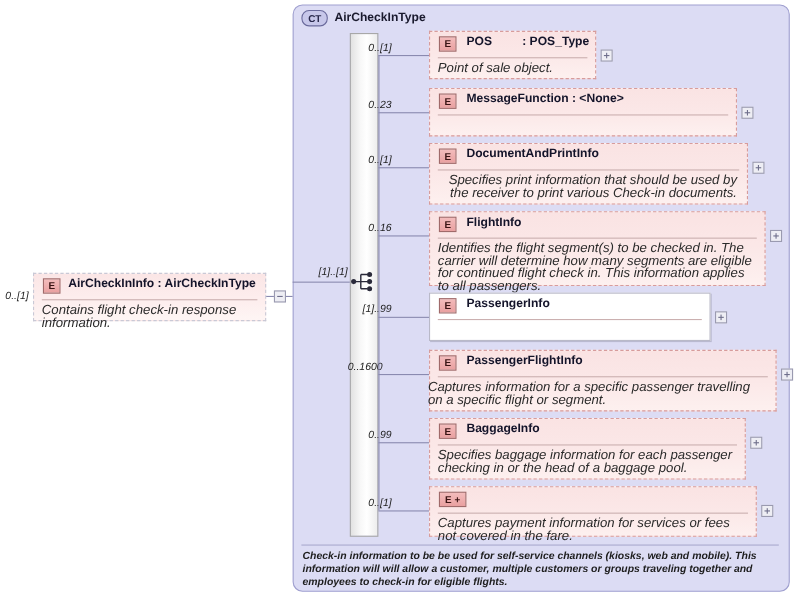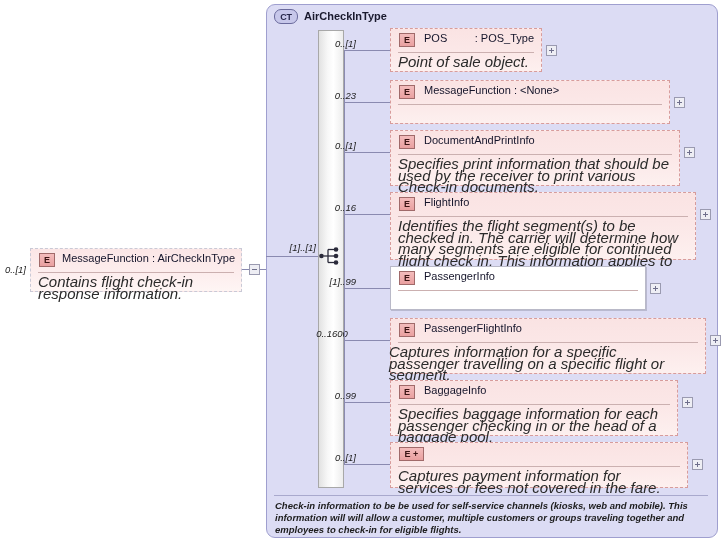--- a/index.html
+++ b/index.html
@@ -106,33 +106,33 @@
     text-align: center;
     padding: 0 2px;
     box-sizing: border-box;
     white-space: nowrap;
   }
   .ebadge.wide { min-width: 25px; }
   .ename {
     position: absolute;
     top: 4px;
     font-size: 11px;
-    font-weight: normal;
+    font-weight: bold;
     color: #14142a;
     white-space: pre;
   }
   .sep {
     position: absolute;
     height: 1px;
     background: #cbb0b0;
   }
   .edesc {
     position: absolute;
     font-style: italic;
-    font-size: 15px;
+    font-size: 12px;
     line-height: 11.5px;
     color: #2a2a2a;
     white-space: pre-line;
   }
 
   
   .toggle {
     position: absolute;
     width: 11px;
     height: 11px;
@@ -175,21 +175,21 @@
 </head>
 <body>
 
 <div id="diagram">
     <div class="ct-container" style="left: 266px; top: 4px; width: 452px; height: 534px;"></div>
     <div class="ct-badge" style="left: 274px; top: 9px;">CT</div>
     <div class="ct-title" style="left: 304px; top: 10px;">AirCheckInType</div>
     <div class="modelbar" style="left: 318px; top: 30px; width: 26px; height: 458px;"></div>
     <div class="ebox root" style="left: 30px; top: 248px; width: 212px; height: 44px;"></div>
     <div class="ebadge" style="left: 39px; top: 253px;">E</div>
-    <div class="ename" style="left: 62px; top: 252px;">MessageFunction : AirCheckInType</div>
+    <div class="ename" style="left: 62px; top: 252px;">AirCheckInInfo : AirCheckInType</div>
     <div class="sep" style="left: 38px; top: 272px; width: 196px;"></div>
     <div class="edesc" style="left: 38px; top: 276px; width: 196px;">Contains flight check-in response information.</div>
     <div class="card" style="left: 0px; top: 264px; width: 26px;">0..[1]</div>
     <div class="toggle" style="left: 249px; top: 264px;">
       <div class="bar-h"></div>
     </div>
     <div class="line hline" style="left: 242px; top: 269px; width: 7px;"></div>
     <div class="line hline" style="left: 260px; top: 269px; width: 6px; background: rgb(138, 138, 176);"></div>
     <div class="line hline" style="left: 266px; top: 256px; width: 52px;"></div>
     <div class="card" style="left: 268px; top: 242px; width: 48px;">[1]..[1]</div>
@@ -222,21 +222,21 @@
     <div class="card" style="left: 308px; top: 90px; width: 48px;">0..23</div>
     <div class="line hline" style="left: 344px; top: 102px; width: 46px;"></div>
     <div class="toggle" style="left: 674px; top: 97px;">
       <div class="bar-h"></div>
       <div class="bar-v"></div>
     </div>
     <div class="ebox" style="left: 390px; top: 130px; width: 290px; height: 56px;"></div>
     <div class="ebadge" style="left: 399px; top: 135px;">E</div>
     <div class="ename" style="left: 424px; top: 134px;">DocumentAndPrintInfo</div>
     <div class="sep" style="left: 398px; top: 154px; width: 274px;"></div>
-    <div class="edesc" style="left: 398px; top: 158px; width: 272px;">Specifies print information that should be used by the receiver to print various Check-in documents.</div>
+    <div class="edesc" style="left: 398px; top: 158px; width: 272px; text-align: right;">Specifies print information that should be used by the receiver to print various Check-in documents.</div>
     <div class="card" style="left: 308px; top: 140px; width: 48px;">0..[1]</div>
     <div class="line hline" style="left: 344px; top: 152px; width: 46px;"></div>
     <div class="toggle" style="left: 684px; top: 147px;">
       <div class="bar-h"></div>
       <div class="bar-v"></div>
     </div>
     <div class="ebox" style="left: 390px; top: 192px; width: 306px; height: 68px;"></div>
     <div class="ebadge" style="left: 399px; top: 197px;">E</div>
     <div class="ename" style="left: 424px; top: 196px;">FlightInfo</div>
     <div class="sep" style="left: 398px; top: 216px; width: 290px;"></div>

